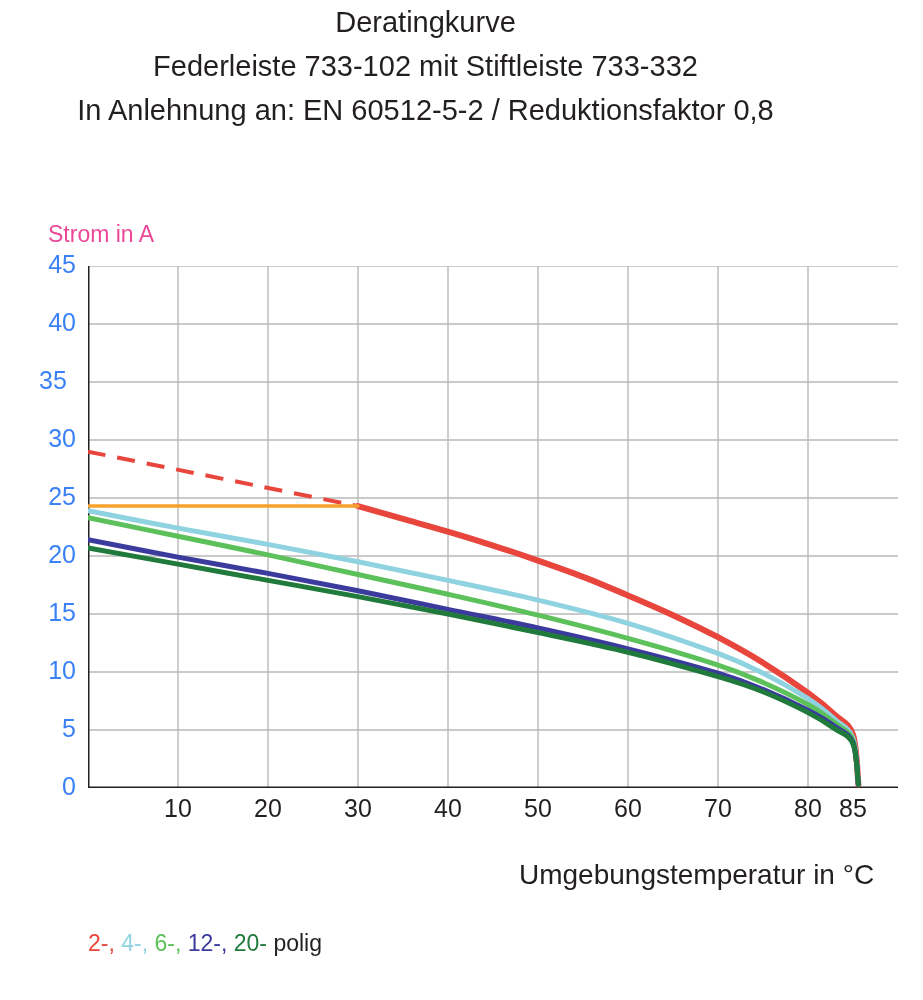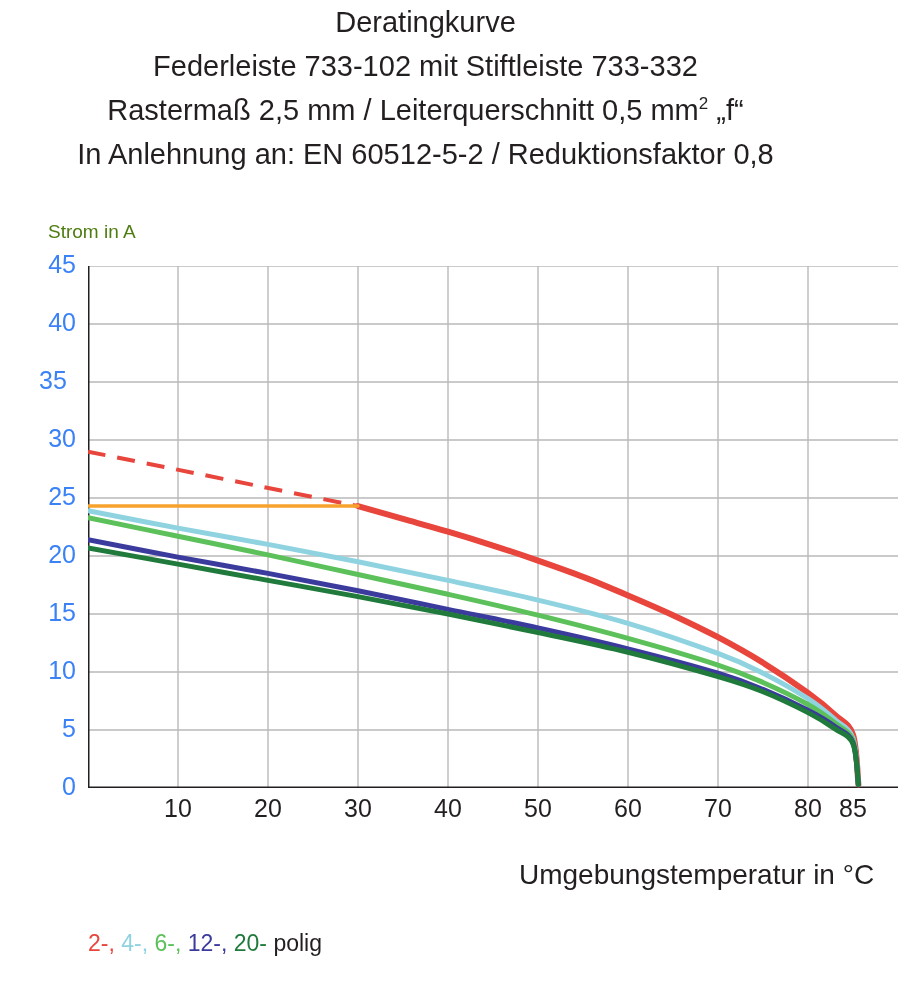--- a/index.html
+++ b/index.html
@@ -30,22 +30,22 @@
   }
   .title-line sup {
     font-size: 17px;
     vertical-align: super;
     line-height: 0;
   }
   .y-axis-title {
     position: absolute;
     left: 48px;
     top: 221px;
-    font-size: 19px;
-    color: #4d7c0f;
+    font-size: 23px;
+    color: #ec4899;
   }
   .x-axis-title {
     position: absolute;
     left: 519px;
     top: 859px;
     font-size: 28px;
     color: #231f20;
   }
   #plot-area {
     position: absolute;
@@ -111,21 +111,20 @@
     margin-right: 12px;
     margin-bottom: 4px;
   }
 </style>
 </head>
 <body>
 
 <div class="title-block">
   <div class="title-line">Deratingkurve</div>
   <div class="title-line">Federleiste 733-102 mit Stiftleiste 733-332</div>
-  <div class="title-line"><span>Rastermaß 2,5 mm / Leiterquerschnitt 0,5 mm</span><sup>2</sup><span> „f“</span></div>
   <div class="title-line">In Anlehnung an: EN 60512-5-2 / Reduktionsfaktor 0,8</div>
 </div>
 
 <div class="y-axis-title">Strom in A</div>
 <div class="x-axis-title">Umgebungstemperatur in °C</div>
 
 <div id="plot-area">
   <svg class="chart-svg" id="chart-svg" width="810" height="522" viewBox="0 0 810 522">
       <line x1="0" y1="464" x2="810" y2="464" stroke="#b9b9b9" stroke-width="1.4"></line>
       <line x1="0" y1="406" x2="810" y2="406" stroke="#b9b9b9" stroke-width="1.4"></line>

